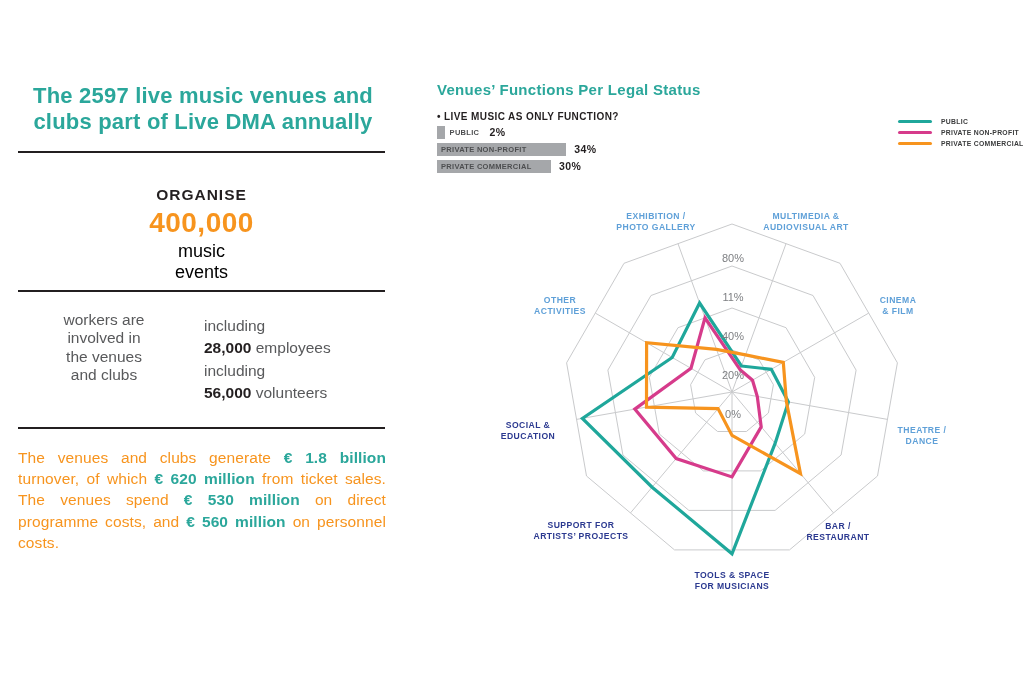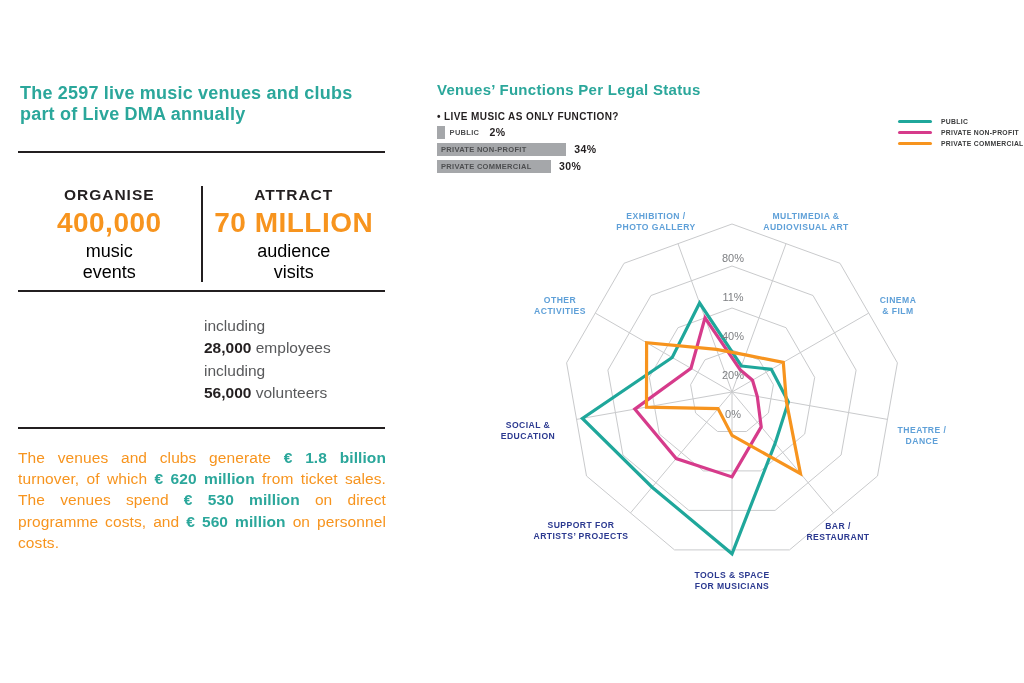--- a/index.html
+++ b/index.html
@@ -6,22 +6,22 @@
   body{
     width:1024px;height:683px;position:relative;background:#ffffff;
     font-family:"Liberation Sans", sans-serif;overflow:hidden;
     -webkit-font-smoothing:antialiased;
   }
   .abs{position:absolute;}
   .pre{white-space:pre-line;}
 
   
   .main-title{
-    left:20px;top:83px;width:366px;text-align:left;
-    font-size:18px;line-height:1.18;font-weight:700;color:#2BA79B;
+    left:20px;top:83px;width:366px;text-align:center;
+    font-size:22px;line-height:1.18;font-weight:700;color:#2BA79B;
     letter-spacing:0.2px;
   }
   .rule{left:18px;width:367px;height:0;border-top:2px solid #231F20;}
   .stats-row{left:18px;top:186px;width:367px;display:flex;}
   .stat-col{flex:1;text-align:center;padding:0 4px;}
   .stat-col + .stat-col{border-left:2px solid #231F20;}
   .stat-header{font-size:15.5px;font-weight:700;color:#231F20;letter-spacing:1px;}
   .stat-value{font-size:28px;font-weight:700;color:#F7941E;margin-top:3px;letter-spacing:0.5px;}
   .stat-caption{font-size:18px;color:#000000;line-height:1.15;margin-top:2px;}
   .workers-row{left:18px;top:310px;width:367px;display:flex;}
@@ -68,32 +68,30 @@
 
 <div class="abs rule" style="top:151px"></div>
 
 <div class="abs stats-row">
   <div class="stat-col">
     <div class="stat-header">ORGANISE</div>
     <div class="stat-value">400,000</div>
     <div class="stat-caption pre">music
 events</div>
   </div>
-  <div class="stat-col">
-    <div class="stat-header">ATTRACT</div>
-    <div class="stat-value">70 MILLION</div>
-    <div class="stat-caption pre">audience
-visits</div>
-  </div>
 </div>
 
 <div class="abs rule" style="top:290px"></div>
 
 <div class="abs workers-row">
   <div class="workers-left">
+    <div class="workers-caption pre">workers are
+involved in
+the venues
+and clubs</div>
   </div>
   <div class="workers-right pre"><span class="seg-gray">including
 </span><span class="seg-black-bold">28,000</span><span class="seg-gray"> employees
 </span><span class="seg-gray">including
 </span><span class="seg-black-bold">56,000</span><span class="seg-gray"> volunteers</span></div>
 </div>
 
 <div class="abs rule" style="top:427px"></div>
 
 <div class="abs paragraph"><span class="seg-orange">The venues and clubs generate </span><span class="seg-teal-bold">€ 1.8 billion</span><span class="seg-orange"> turnover, of which </span><span class="seg-teal-bold">€ 620 million</span><span class="seg-orange"> from ticket sales. The venues spend </span><span class="seg-teal-bold">€ 530 million</span><span class="seg-orange"> on direct programme costs, and </span><span class="seg-teal-bold">€ 560 million</span><span class="seg-orange"> on personnel costs.</span></div>

